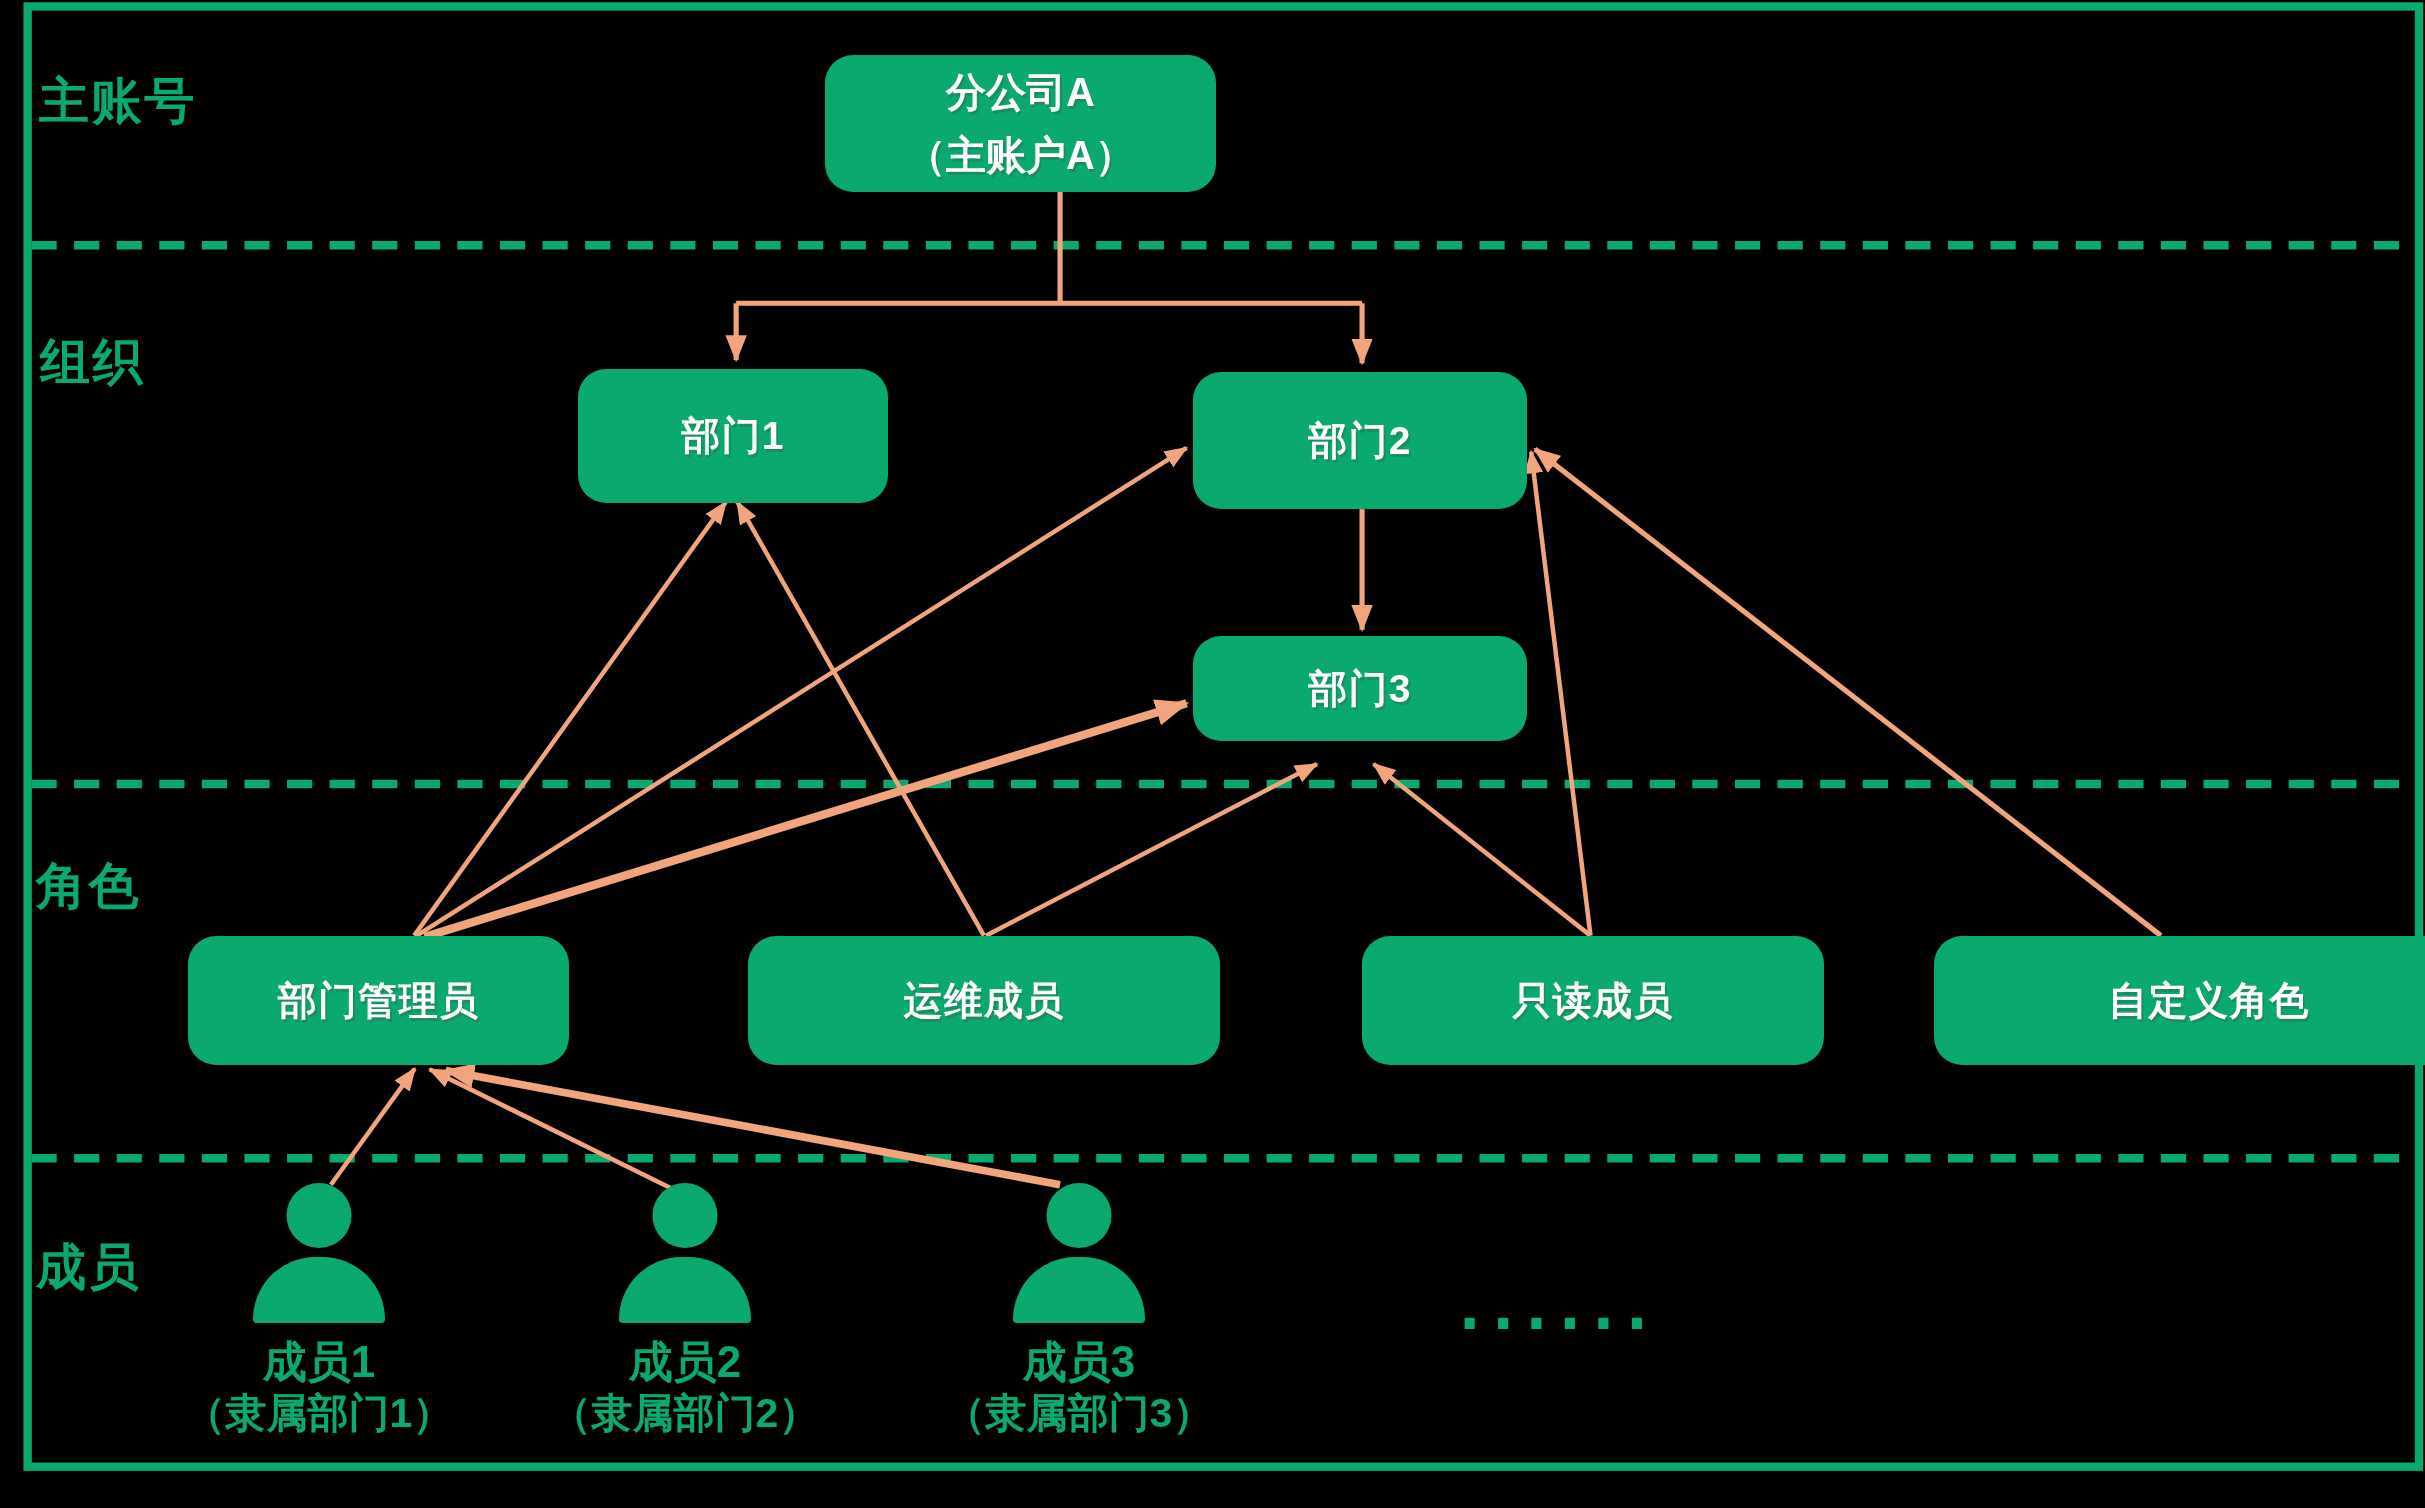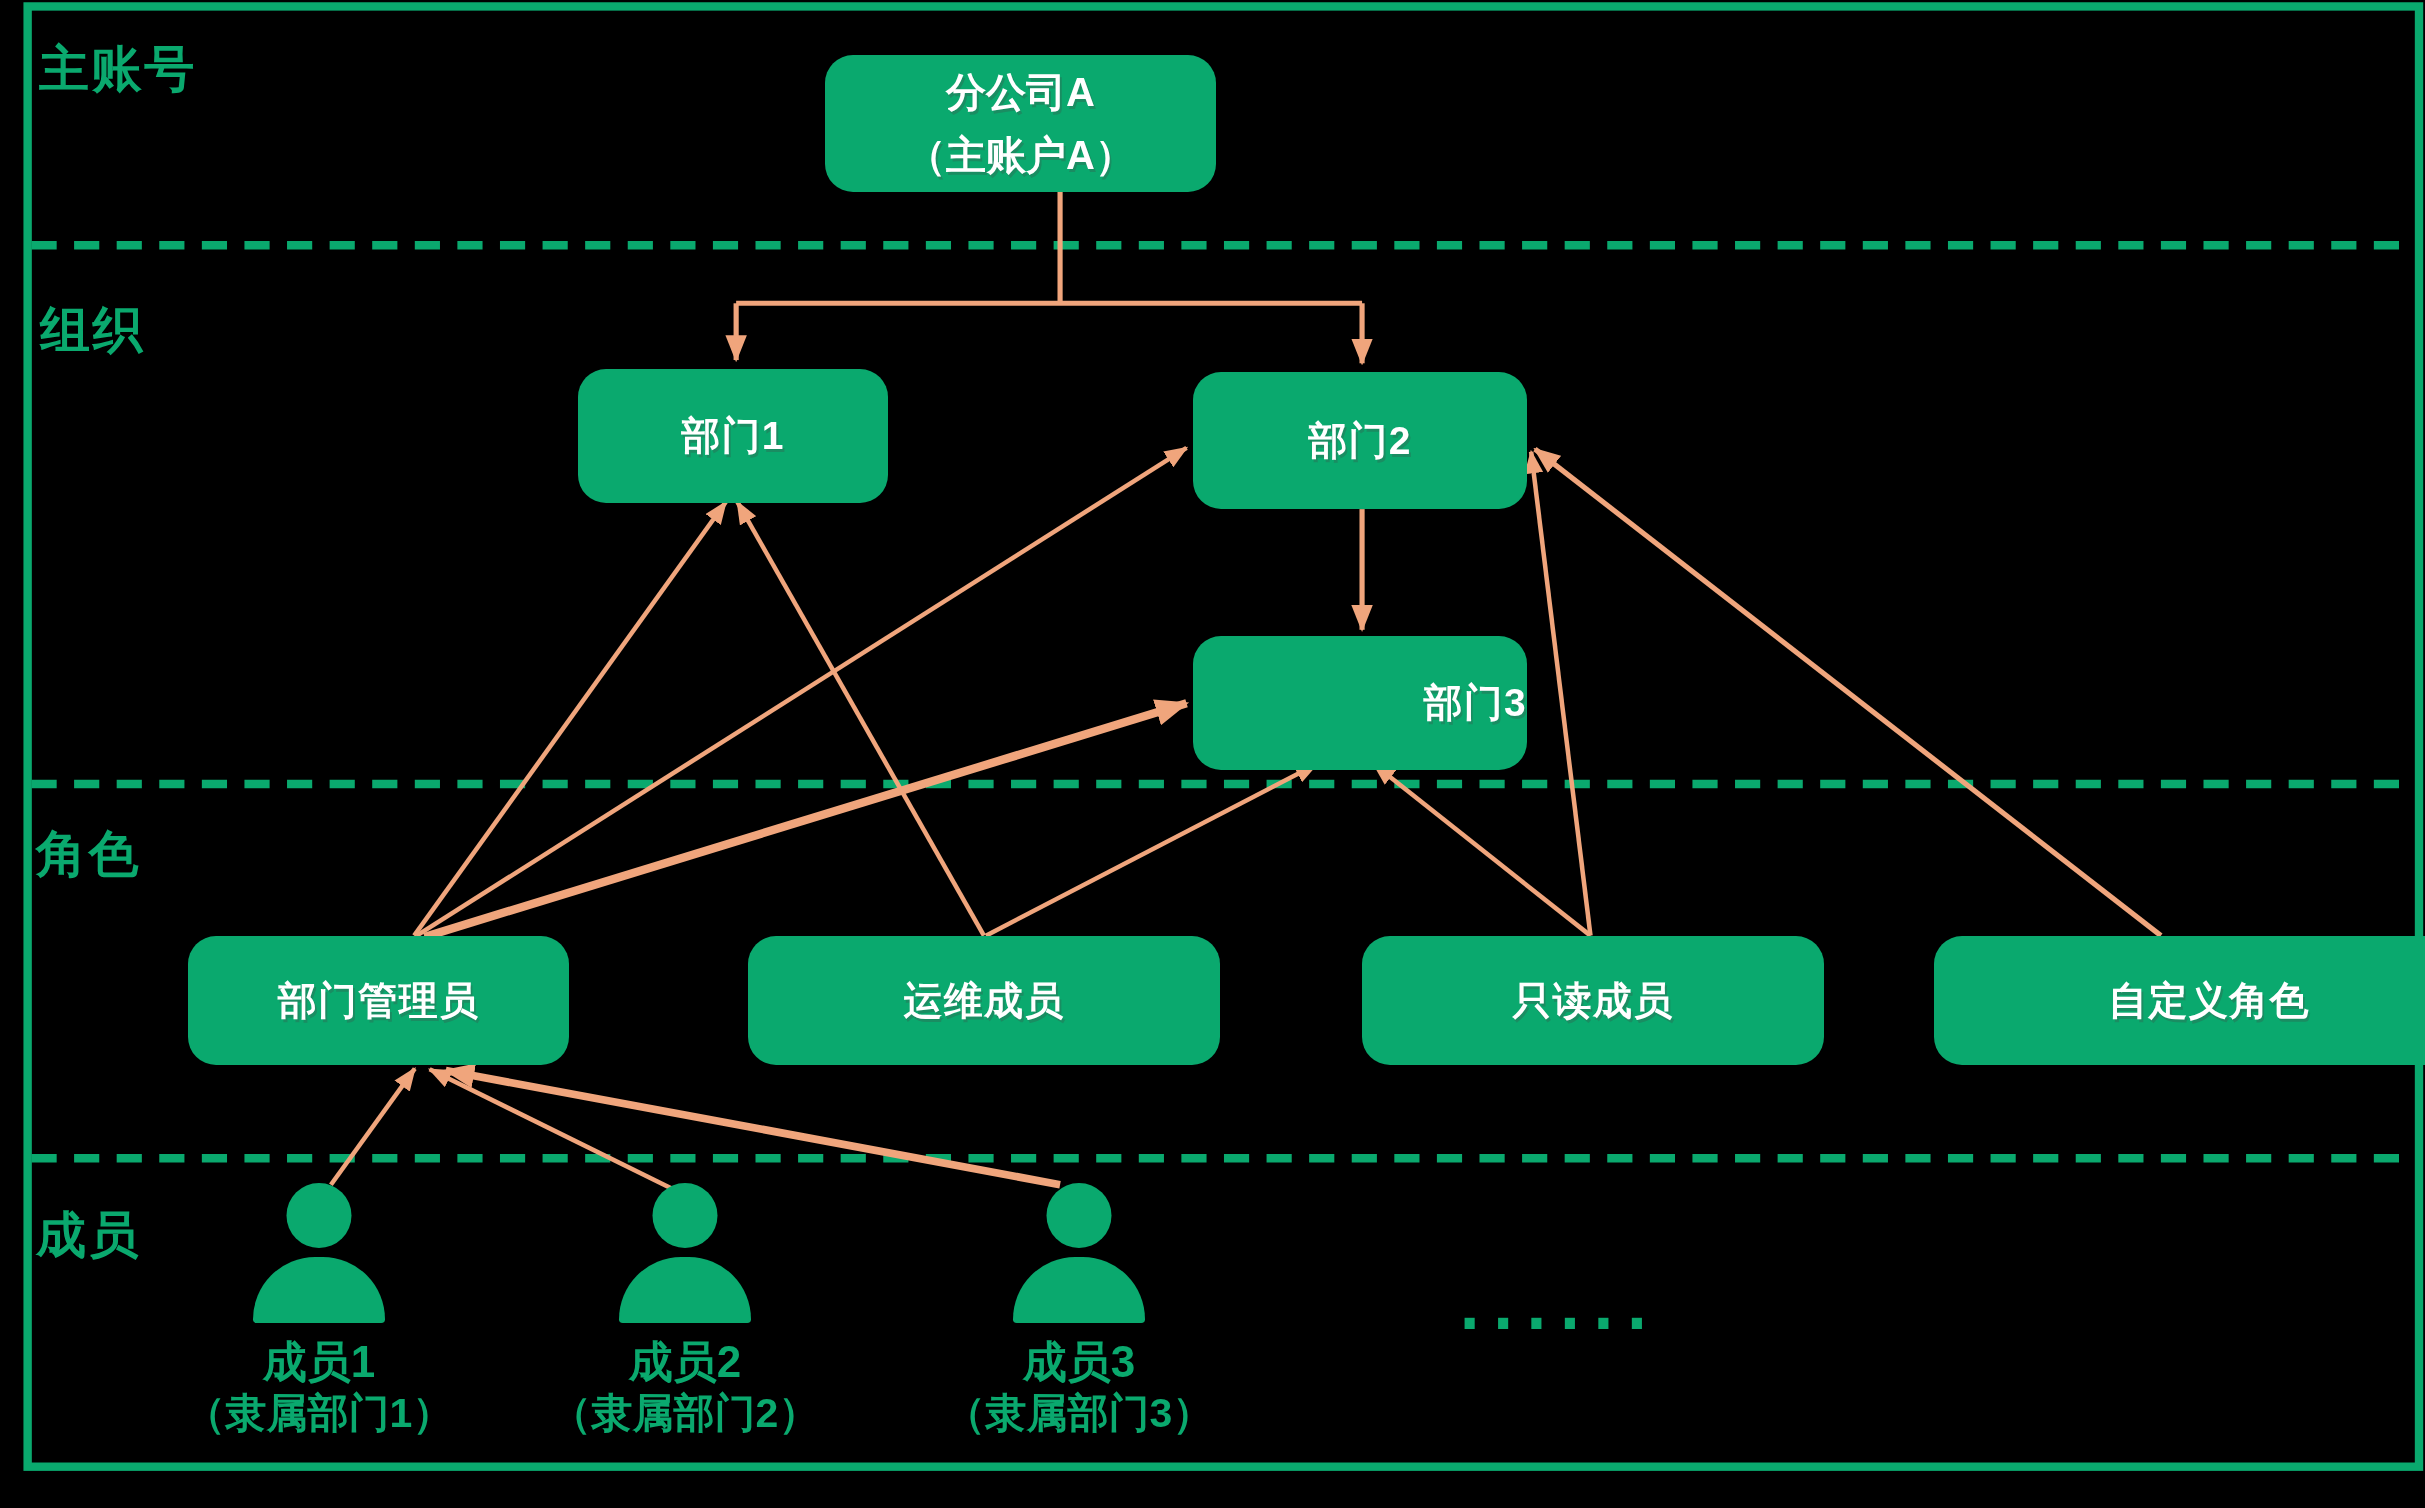--- a/index.html
+++ b/index.html
@@ -23,21 +23,21 @@
     color:#ffffff;font-weight:bold;
     text-align:center;
     box-sizing:border-box;
   }
   .box .lbl{font-size:39px;letter-spacing:1.3px;text-shadow:1.9px 2.6px 0 rgba(70,70,70,0.28);}
   .company-lines{line-height:63px;font-size:40px;text-shadow:1.9px 2.6px 0 rgba(70,70,70,0.28);}
   #company-box{}
 
   .section-label{
     position:absolute;color:var(--green);
-    font-size:50px;font-weight:bold;letter-spacing:2.6px;white-space:nowrap;
+    font-size:50px;font-weight:bold;letter-spacing:2.6px;white-space:nowrap;margin-top:32px;
   }
 
   .member{position:absolute;}
   .member .head{
     position:absolute;width:65px;height:65px;border-radius:50%;
     background:var(--green);left:50%;transform:translateX(-50%);top:0;
   }
   .member .torso{
     position:absolute;width:132px;height:66px;top:74px;
     left:50%;transform:translateX(-50%);
@@ -121,21 +121,21 @@
       <div>（主账户A）</div>
     </div>
   </div>
 
   <div class="box" style="left:578px;top:369px;width:310px;height:134px;">
     <span class="lbl">部门1</span>
   </div>
   <div class="box" style="left:1193px;top:372px;width:334px;height:137px;">
     <span class="lbl">部门2</span>
   </div>
-  <div class="box" style="left:1193px;top:636px;width:334px;height:134px;justify-content:flex-end;">
+  <div class="box" style="left:1193px;top:636px;width:334px;height:105px;">
     <span class="lbl">部门3</span>
   </div>
 
   <div class="box" style="left:188px;top:936px;width:381px;height:129px;">
     <span class="lbl">部门管理员</span>
   </div>
   <div class="box" style="left:748px;top:936px;width:472px;height:129px;">
     <span class="lbl">运维成员</span>
   </div>
   <div class="box" style="left:1362px;top:936px;width:462px;height:129px;">

